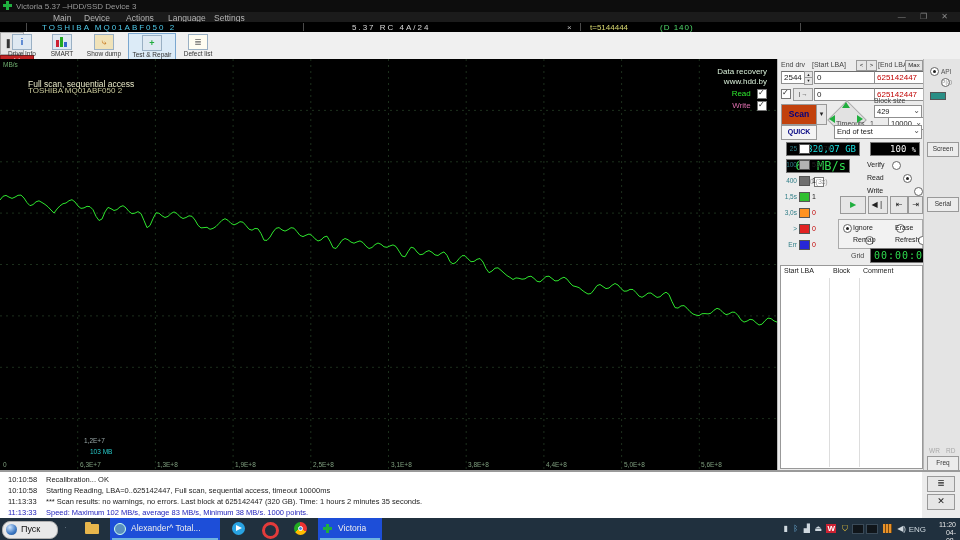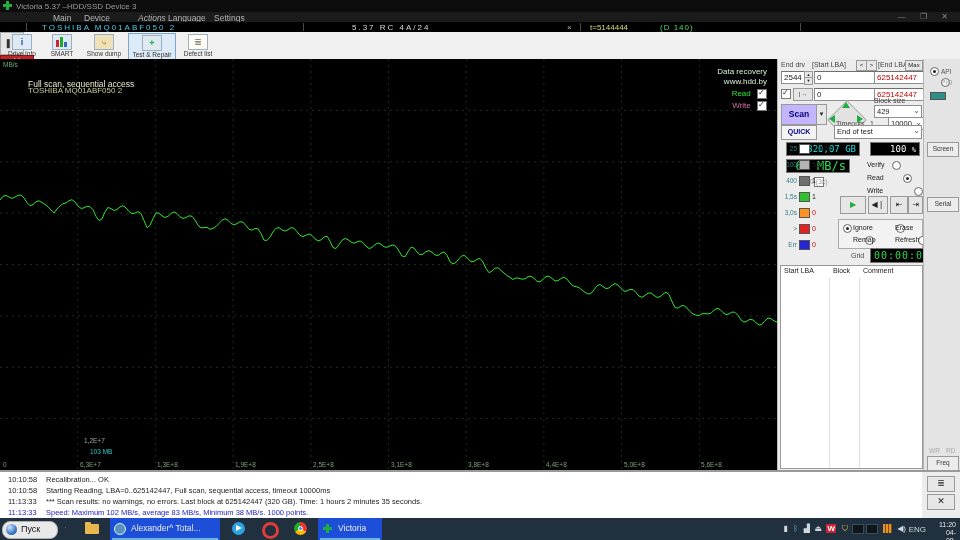--- a/index.html
+++ b/index.html
@@ -111,21 +111,21 @@
 <div id="app">
 
   <div id="titlebar" class="abs">
     <span class="victoria-cross" style="left:3px;top:1px;"></span>
     <span class="txt">Victoria 5.37 –HDD/SSD   Device 3</span>
   </div>
 
   <div id="menubar" class="abs">
     <span class="mi" style="left:5px;">Main</span>
     <span class="mi" style="left:36px;">Device</span>
-    <span class="mi" style="left:90px;font-style:italic;">Actions</span>
+    <span class="mi" style="left:78px;">Actions</span>
     <span class="mi" style="left:120px;">Language</span>
     <span class="mi" style="left:166px;">Settings</span>
     <span id="winctrl">—  ❐  ✕</span>
   </div>
 
   <div id="tabstrip" class="abs">
     <span class="tabsep" style="left:26px;"></span>
     <span style="position:absolute;left:42px;top:1px;color:#4ec9e8;letter-spacing:2px;">TOSHIBA MQ01ABF050 2</span>
     <span class="tabsep" style="left:303px;"></span>
     <span style="position:absolute;left:352px;top:1px;color:#d8d8d8;letter-spacing:2px;">5.37 RC 4A/24</span>
@@ -239,21 +239,21 @@
     <span class="mbtn" style="left:26px;top:12px;width:7px;height:6px;font-size:4px;line-height:5px;">▲</span>
     <span class="mbtn" style="left:26px;top:18px;width:7px;height:6px;font-size:4px;line-height:5px;">▼</span>
     <span class="fld" style="left:36px;top:12px;width:56px;height:11px;">0</span>
     <span class="fld red" style="left:96px;top:12px;width:46px;height:11px;">625142447</span>
     
     <span class="chk on abs" style="left:3px;top:30px;"></span>
     <span class="mbtn" style="left:15px;top:29px;width:18px;height:11px;line-height:10px;font-size:6px;">| →</span>
     <span class="fld" style="left:36px;top:29px;width:56px;height:11px;">0</span>
     <span class="fld red" style="left:96px;top:29px;width:46px;height:11px;">625142447</span>
     
-    <span class="mbtn" style="left:3px;top:45px;width:34px;height:19px;line-height:18px;font-weight:bold;color:#000080;font-size:8.5px;background:#c4b5fd;">Scan</span>
+    <span class="mbtn" style="left:3px;top:45px;width:34px;height:19px;line-height:18px;font-weight:bold;color:#000080;font-size:8.5px;background:#c2410c;">Scan</span>
     <span class="mbtn" style="left:38px;top:45px;width:9px;height:19px;line-height:18px;font-size:7px;">▾</span>
     <div id="dpad">
       <span class="dia"></span>
       <span class="arr up"></span>
       <span class="arr dn"></span>
       <span class="arr lf"></span>
       <span class="arr rt"></span>
     </div>
     <span class="mbtn" style="left:3px;top:66px;width:34px;height:13px;line-height:12px;font-weight:bold;color:#000080;font-size:7px;background:#f4f4f4;">QUICK</span>
     

